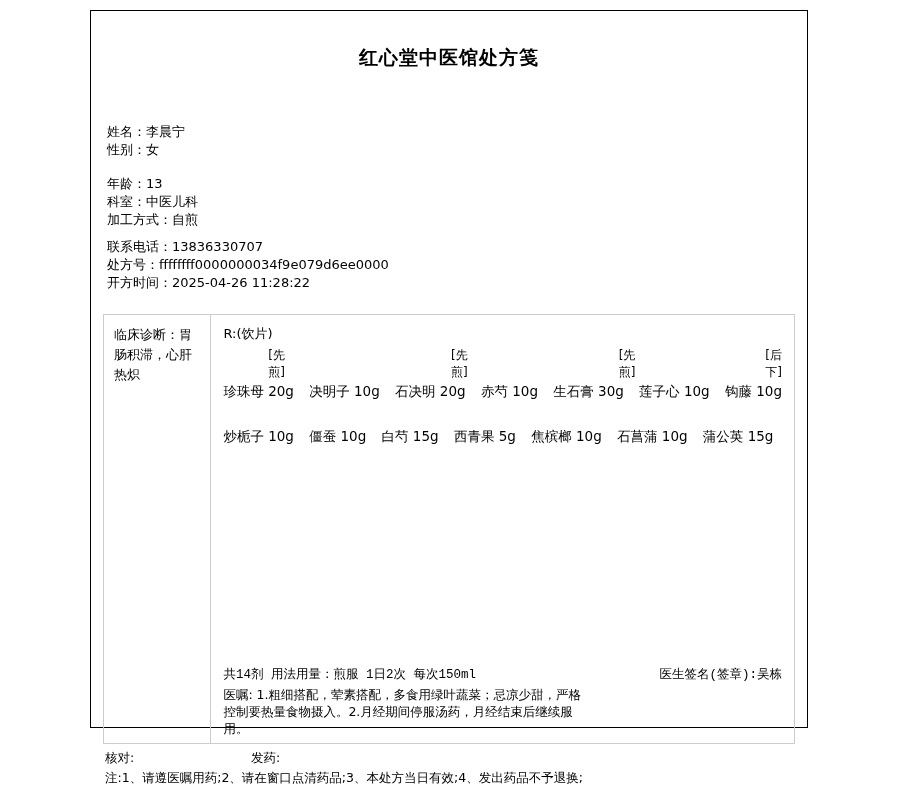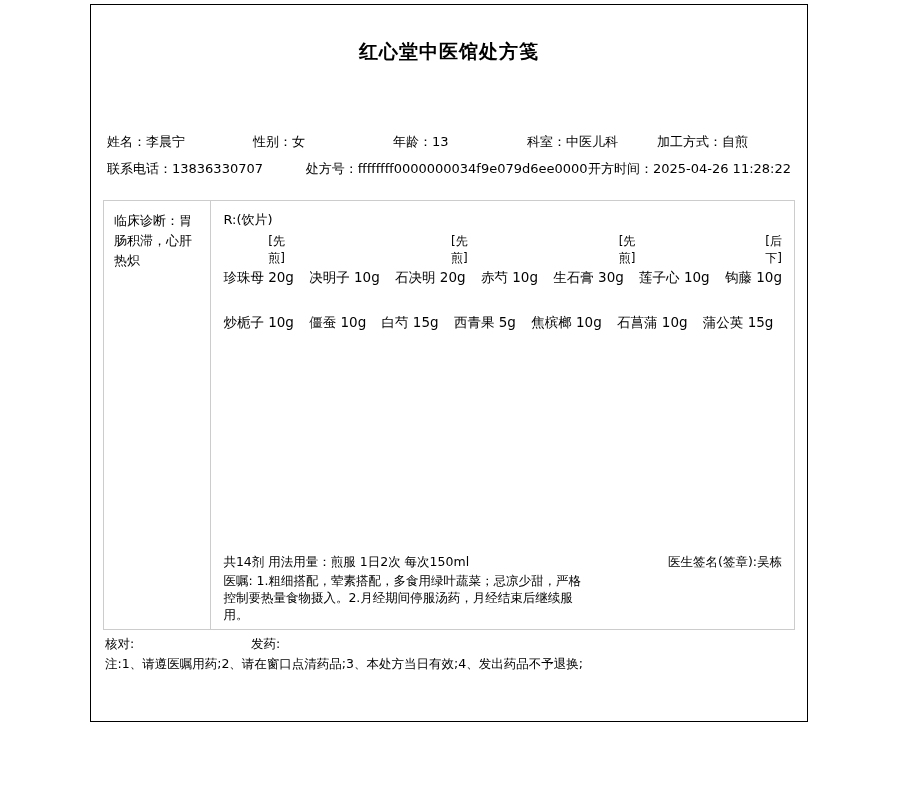--- a/index.html
+++ b/index.html
@@ -10,21 +10,21 @@
   body {
     width: 900px;
     height: 800px;
     font-family: "DejaVu Sans", "Liberation Sans", sans-serif;
     color: #000000;
     position: relative;
   }
   .page {
     position: absolute;
     left: 90px;
-    top: 4px;
+    top: 10px;
     width: 718px;
     height: 718px;
     border: 1px solid #000000;
     box-sizing: border-box;
     background: #ffffff;
   }
   .title {
     text-align: center;
     font-size: 19px;
     font-weight: bold;
@@ -34,20 +34,21 @@
   .info {
     margin-top: 52px;
     padding: 0 16px;
     font-size: 13px;
   }
   .info-row {
     display: flex;
     align-items: baseline;
     margin-bottom: 9px;
     white-space: nowrap;
+    flex-direction: column;
   }
   .info-row.row1 .cell1 { width: 146px; }
   .info-row.row1 .cell2 { width: 140px; }
   .info-row.row1 .cell3 { width: 134px; margin-top: 16px; }
   .info-row.row1 .cell4 { width: 130px; }
   .info-row.row1 .cell5 { width: auto; }
 
   .info-row.row2 .cell1 { width: 210px; }
   .info-row.row2 .cell2 { width: 298px; }
   .info-row.row2 .cell3 { width: auto; }
@@ -105,20 +106,21 @@
   .rx-footer {
     margin-top: auto;
     font-size: 12.5px;
     line-height: 17px;
     padding-bottom: 6px;
   }
   .rx-footer .fr1 {
     display: flex;
     justify-content: space-between;
     margin-bottom: 2px;
+    font-family: Liberation Mono, monospace;
   }
   .rx-footer .advice {
     white-space: pre-wrap;
   }
   .bottom {
     padding: 6px 14px 0 14px;
     font-size: 12.5px;
   }
   .bot-row {
     display: flex;

